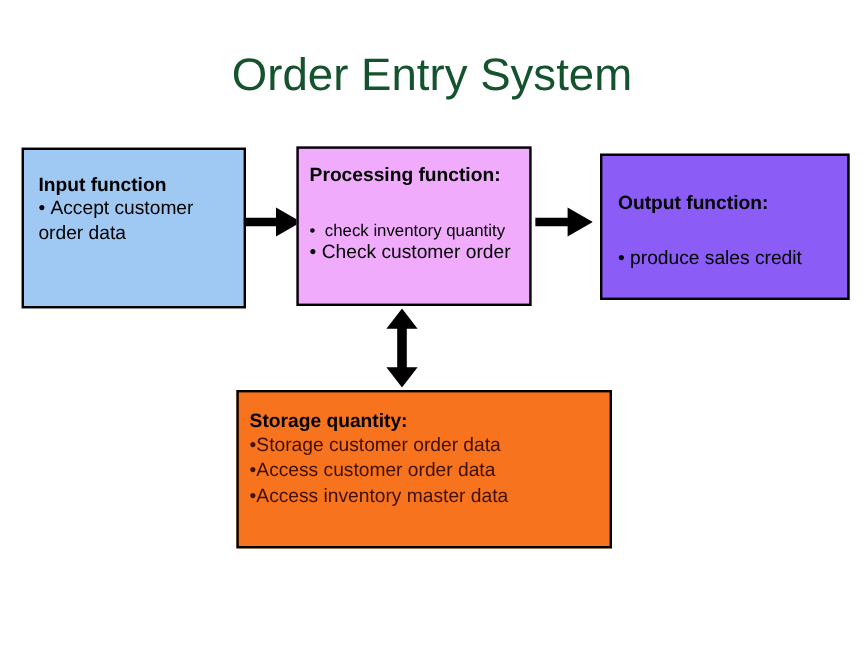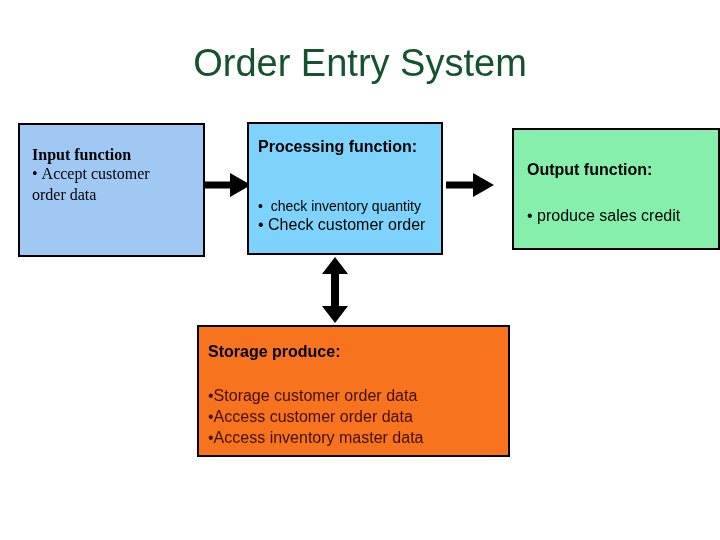--- a/index.html
+++ b/index.html
@@ -43,49 +43,48 @@
     font-size: 16px;
     line-height: 1.3;
   }
   .bullets li::before { content: "\2022\00a0 "; }
 
   
   .box-input {
     left: 18px; top: 123px; width: 187px; height: 134px;
     background: #9FC9F3;
     padding: 20px 10px 0 12px;
-    font-family: Liberation Serif, serif;
   }
   .box-input .bullets { padding-right: 6px; }
 
   
   .box-processing {
     left: 247px; top: 122px; width: 196px; height: 133px;
-    background: #7dd3fc;
+    background: #f0abfc;
     padding: 13px 2px 0 9px;
   }
-  .box-processing .bullets { margin-top: 41px; }
+  .box-processing .bullets { margin-top: 27px; }
   .box-processing .bullets li.small { font-size: 14px; }
   .box-processing .bullets li.small::before { content: "\2022\00a0\00a0 "; }
 
   
   .box-output {
-    left: 512px; top: 128px; width: 208px; height: 122px;
-    background: #86efac;
+    left: 500px; top: 128px; width: 208px; height: 122px;
+    background: #8b5cf6;
     padding: 30px 6px 0 13px;
   }
   .box-output .bullets { margin-top: 27px; }
 
   
   .box-storage {
     left: 197px; top: 325px; width: 313px; height: 132px;
     background: #F8731D;
     padding: 15px 6px 0 9px;
   }
-  .box-storage .bullets { margin-top: 24px; color: #3D1000; }
+  .box-storage .bullets { color: #3D1000; }
   .box-storage .bullets li { line-height: 1.32; }
   .box-storage .bullets li::before { content: "\2022"; }
 
   .arrow { position: absolute; }
   .arrow svg { display: block; }
 </style>
 </head>
 <body>
 
 <div class="slide">
@@ -126,21 +125,21 @@
     </ul>
   </div>
 
   <div class="arrow" style="left:320px; top:257px;">
     <svg width="30" height="66" viewBox="0 0 30 66">
       <polygon points="15,0 28,17 19,17 19,49 28,49 15,66 2,49 11,49 11,17 2,17" fill="#000000"></polygon>
     </svg>
   </div>
 
   <div class="box box-storage">
-    <div class="box-heading">Storage produce:</div>
+    <div class="box-heading">Storage quantity:</div>
     <ul class="bullets">
       <li>Storage customer order data</li>
       <li>Access customer order data</li>
       <li>Access inventory master data</li>
     </ul>
   </div>
 
 </div>
 
 </body></html>

